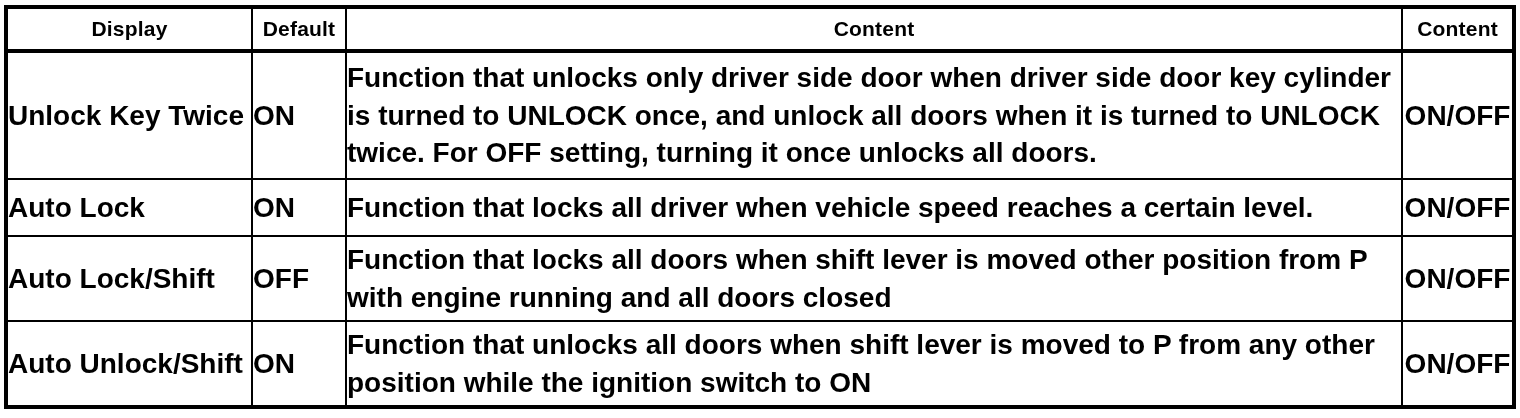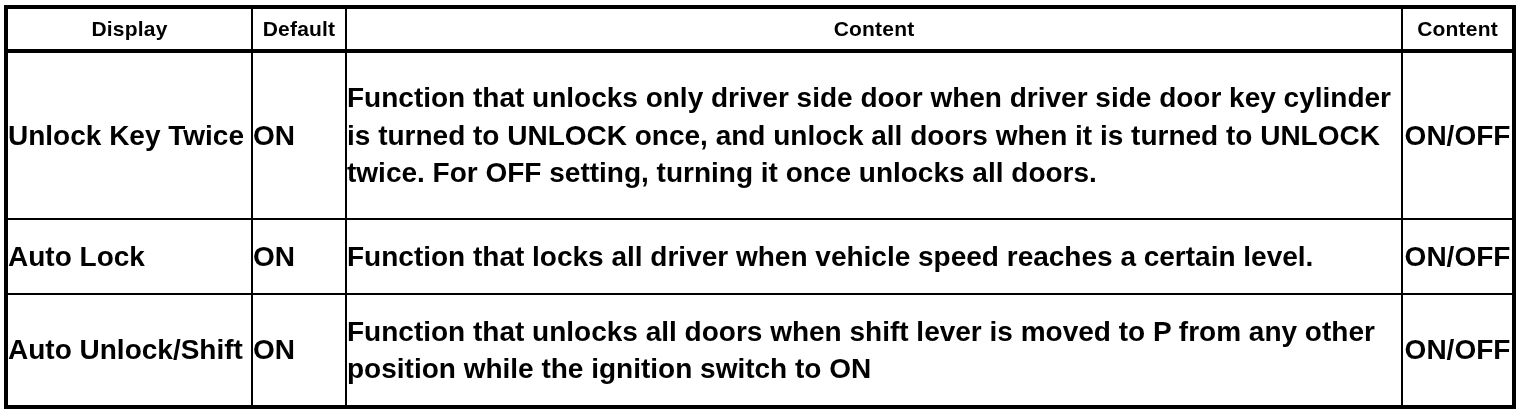--- a/index.html
+++ b/index.html
@@ -139,20 +139,30 @@
           <td class="cell-display">
             <span class="line">Auto Lock</span>
           </td>
           <td class="cell-default">ON</td>
           <td class="cell-content">
             <span class="content-text">Function that locks all driver when vehicle speed reaches a certain level.</span>
           </td>
           <td class="cell-setting">ON/OFF</td>
         </tr>
 
+        <tr style="height:67px;">
+          <td class="cell-display">
+            <span class="line">Auto Lock/Shift</span>
+          </td>
+          <td class="cell-default">OFF</td>
+          <td class="cell-content">
+            <span class="content-text">Function that locks all doors when shift lever is moved other position from P with engine running and all doors closed</span>
+          </td>
+          <td class="cell-setting">ON/OFF</td>
+        </tr>
 
         <tr style="height:69px;">
           <td class="cell-display">
             <span class="line">Auto Unlock/Shift</span>
           </td>
           <td class="cell-default">ON</td>
           <td class="cell-content">
             <span class="content-text">Function that unlocks all doors when shift lever is moved to P from any other position while the ignition switch to ON</span>
           </td>
           <td class="cell-setting">ON/OFF</td>

